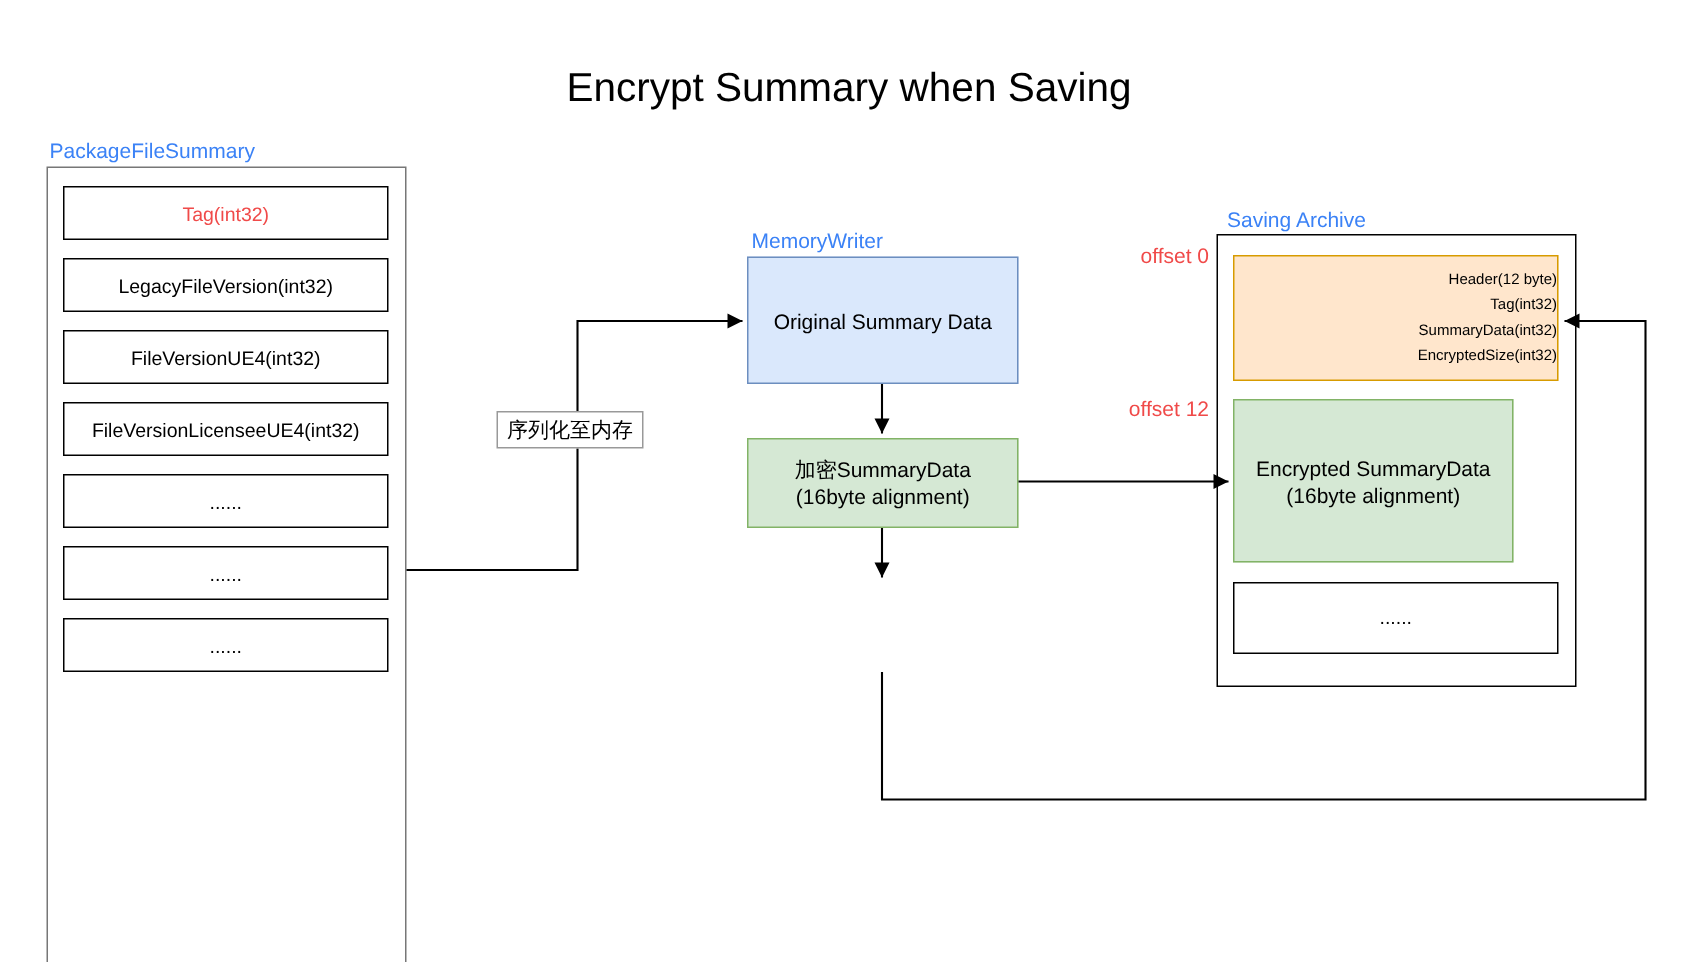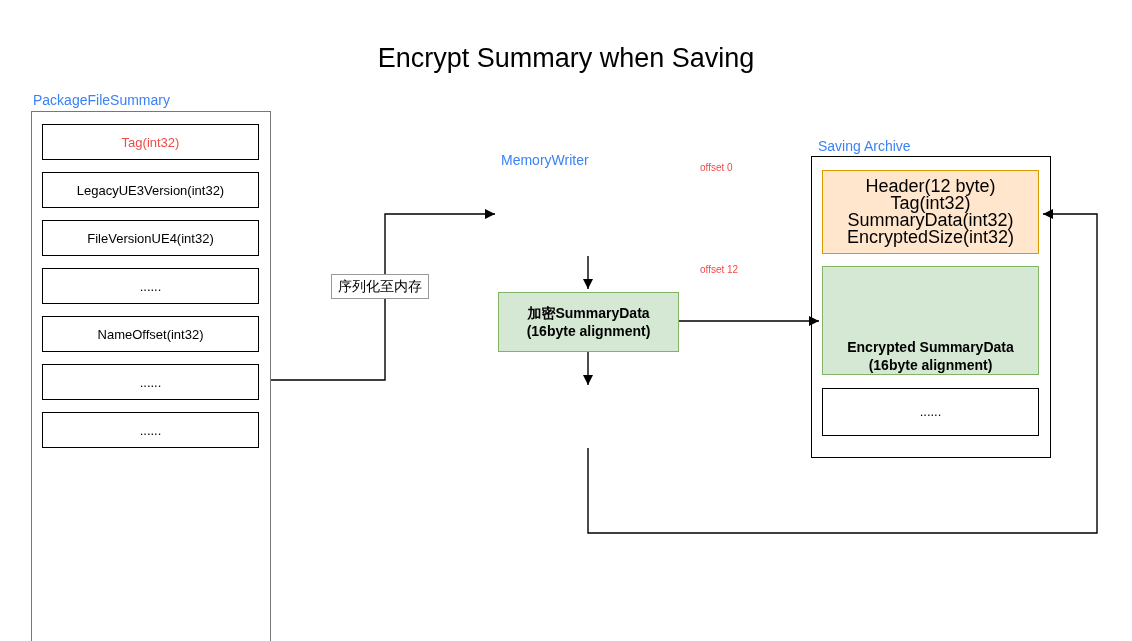--- a/index.html
+++ b/index.html
@@ -19,29 +19,29 @@
   .container.dark{border:1px solid var(--c-box-border);}
   .pfs-rows{position:absolute; left:31px; top:78px; width:240px; height:540px;
             display:flex; flex-direction:column; gap:12px; padding:13px 12px 0 11px; z-index:2;}
   .pfs-row{width:217px; height:36px; flex:0 0 36px; border:1px solid var(--c-box-border);
            background:#fff; display:flex; align-items:center; justify-content:center;
            font-size:13px; text-align:center; white-space:nowrap;}
   .pfs-row.red-row{color:var(--c-red-text);}
   .node{position:absolute; display:flex; flex-direction:column; align-items:center;
         justify-content:center; text-align:center; font-size:14px; line-height:18px; z-index:2;}
   .node.blue{background:var(--c-blue-fill); border:1px solid var(--c-blue-border);}
-  .node.green{background:var(--c-green-fill); border:1px solid var(--c-green-border);font-weight:bold;}
+  .node.green{background:var(--c-green-fill); border:1px solid var(--c-green-border);}
   .node.orange{background:var(--c-orange-fill); border:1px solid var(--c-orange-border);}
   .node.white{background:#ffffff; border:1px solid var(--c-box-border);}
-  .header-box{line-height:17px; font-size:18px;}
+  .header-box{line-height:17px; font-size:10px;align-items:flex-end;}
   .edge-label{position:absolute; left:331px; top:241px; width:98px; height:25px; z-index:6;
               background:#ffffff; border:1px solid var(--c-label-box-border);
               display:flex; align-items:center; justify-content:center; font-size:14px; white-space:nowrap;}
-  .offset-label{position:absolute; left:700px; width:106px; text-align:left;
-                font-size:10px; color:var(--c-red-text); white-space:nowrap; z-index:3;}
+  .offset-label{position:absolute; left:700px; width:106px; text-align:right;
+                font-size:14px; color:var(--c-red-text); white-space:nowrap; z-index:3;}
 </style>
 </head>
 <body>
 
 <div class="canvas">
 
   <div class="title">Encrypt Summary when Saving</div>
 
   <svg class="svg-layer" width="1132" height="641" viewBox="0 0 1132 641">
     <defs>
@@ -53,47 +53,50 @@
     <path d="M 588 223 V 256" fill="none" stroke="var(--c-line)" stroke-width="1.4" marker-end="url(#arrow)"></path>
     <path d="M 588 319 V 352" fill="none" stroke="var(--c-line)" stroke-width="1.4" marker-end="url(#arrow)"></path>
     <path d="M 679 288 H 819" fill="none" stroke="var(--c-line)" stroke-width="1.4" marker-end="url(#arrow)"></path>
     <path d="M 588 415 V 500 H 1097 V 181 H 1043" fill="none" stroke="var(--c-line)" stroke-width="1.4" marker-end="url(#arrow)"></path>
   </svg>
 
   <div class="group-label" style="left:33px; top:59px;">PackageFileSummary</div>
   <div class="container" style="left:31px; top:78px; width:240px; height:540px;"></div>
   <div class="pfs-rows">
     <div class="pfs-row red-row">Tag(int32)</div>
-    <div class="pfs-row">LegacyUE3Version(int32)</div>
+    <div class="pfs-row">LegacyFileVersion(int32)</div>
     <div class="pfs-row">FileVersionUE4(int32)</div>
+    <div class="pfs-row">FileVersionLicenseeUE4(int32)</div>
     <div class="pfs-row">......</div>
-    <div class="pfs-row">NameOffset(int32)</div>
     <div class="pfs-row">......</div>
     <div class="pfs-row">......</div>
   </div>
 
   <div class="edge-label">序列化至内存</div>
 
   <div class="group-label" style="left:501px; top:119px;">MemoryWriter</div>
+  <div class="node blue" style="left:498px; top:138px; width:181px; height:85px;">
+    <span>Original Summary Data</span>
+  </div>
   <div class="node green" style="left:498px; top:259px; width:181px; height:60px;">
     <span>加密SummaryData</span>
     <span>(16byte alignment)</span>
   </div>
 
   <div class="group-label" style="left:818px; top:105px;">Saving Archive</div>
   <div class="container dark" style="left:811px; top:123px; width:240px; height:302px;"></div>
   <div class="offset-label" style="top:129px;">offset 0</div>
   <div class="offset-label" style="top:231px;">offset 12</div>
   <div class="node orange header-box" style="left:822px; top:137px; width:217px; height:84px;">
     <span>Header(12 byte)</span>
     <span>Tag(int32)</span>
     <span>SummaryData(int32)</span>
     <span>EncryptedSize(int32)</span>
   </div>
-  <div class="node green" style="left:822px; top:233px; width:217px; height:109px;justify-content:flex-end;">
+  <div class="node green" style="left:822px; top:233px; width:187px; height:109px;">
     <span>Encrypted SummaryData</span>
     <span>(16byte alignment)</span>
   </div>
   <div class="node white" style="left:822px; top:355px; width:217px; height:48px; font-size:13px;">
     <span>......</span>
   </div>
 
 </div>
 
 </body></html>

